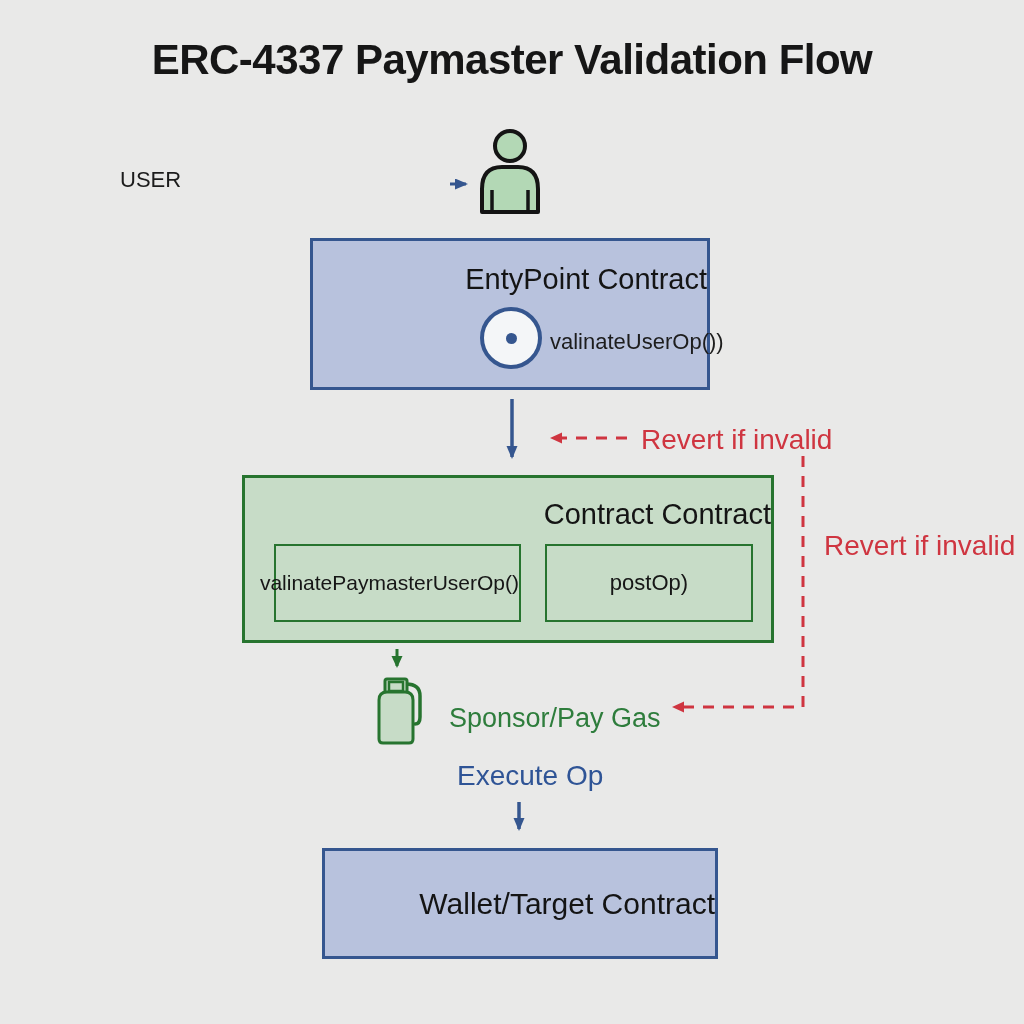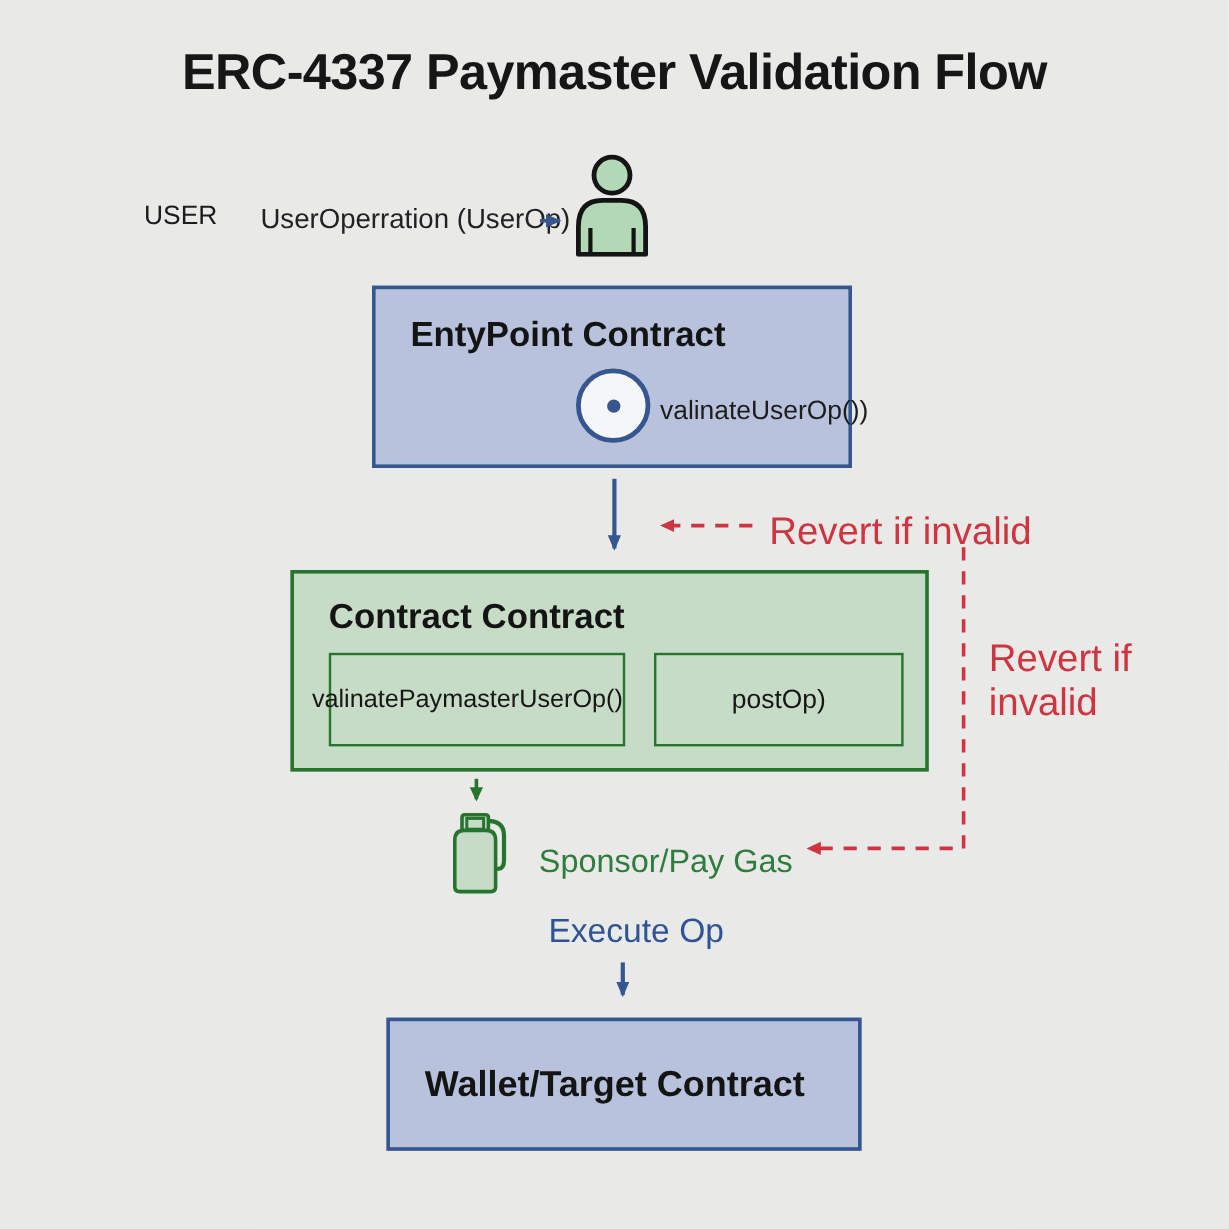--- a/index.html
+++ b/index.html
@@ -16,59 +16,58 @@
   .title{
     left:0;top:36px;width:1024px;text-align:center;
     font-size:42px;font-weight:bold;letter-spacing:-0.5px;color:var(--text_black);
   }
   .user-label{left:120px;top:167px;font-size:22px;color:#1c1c1c;}
   .userop-text{left:217px;top:169px;font-size:23px;color:#222;}
   .box{box-sizing:border-box;}
   .box-blue{background:var(--blue_fill);border:3px solid var(--blue_border);}
   .box-green{background:var(--green_fill);border:3px solid var(--green_border);}
   .entrypoint{left:310px;top:238px;width:400px;height:152px;}
-  .box-title{width:100%;text-align:left;font-size:29px;font-weight:bold;color:#141414;margin-left:29px;}
+  .box-title{width:100%;text-align:right;font-size:29px;font-weight:normal;color:#141414;}
   .entrypoint .box-title{margin-top:22px;}
   .circle-icon{
     position:absolute;left:167px;top:66px;width:54px;height:54px;border-radius:50%;
     border:4px solid var(--blue_border);background:var(--circle_fill);
     display:flex;align-items:center;justify-content:center;
   }
   .circle-icon .dot{width:11px;height:11px;border-radius:50%;background:var(--blue_border);}
   .method-text{position:absolute;left:237px;top:88px;font-size:22px;color:#1d1d1d;white-space:nowrap;}
   .paymaster{left:242px;top:475px;width:532px;height:168px;}
   .paymaster .box-title{margin-top:20px;}
   .inner-box{
     position:absolute;box-sizing:border-box;border:2.5px solid var(--green_border);
     background:var(--green_fill);display:flex;align-items:center;justify-content:center;
     top:66px;height:78px;
   }
   .inner-1{left:29px;width:247px;font-size:21px;justify-content:flex-end;}
   .inner-2{left:300px;width:208px;font-size:22px;}
-  .label-red{color:var(--red);font-size:32px;}
+  .label-red{color:var(--red);font-size:28px;}
   .revert-top{left:641px;top:424px;}
   .revert-right{left:824px;top:530px;}
   .sponsor-label{left:449px;top:703px;font-size:27px;color:var(--green_text);}
   .execute-label{left:457px;top:760px;font-size:28px;color:var(--blue_text);}
   .wallet{
     left:322px;top:848px;width:396px;height:111px;
     display:flex;align-items:center;justify-content:center;
   }
   .wallet .box-title{margin-top:0;font-size:30px;}
   svg.overlay{position:absolute;left:0;top:0;pointer-events:none;}
 </style>
 </head>
 <body>
 
 <div id="canvas">
 
   <div class="abs title">ERC-4337 Paymaster Validation Flow</div>
 
   <div class="abs user-label">USER</div>
-  <div class="abs userop-text">UserOperration (UserOp)</div>
 
   <svg class="abs" style="left:477px;top:128px;" width="66" height="86" viewBox="0 0 66 86">
     <circle cx="33" cy="18" r="15" style="fill:var(--icon_green);stroke:#141414;" stroke-width="4"></circle>
     <path d="M5,84 L5,61 Q5,39 25,39 L41,39 Q61,39 61,61 L61,84 Z" style="fill:var(--icon_green);stroke:#141414;" stroke-width="4" stroke-linejoin="round"></path>
     <path d="M15,84 L15,62 M51,84 L51,62" style="stroke:#141414;" stroke-width="3.5" fill="none"></path>
   </svg>
 
   <div class="abs box box-blue entrypoint">
     <div class="box-title">EntyPoint Contract</div>
     <div class="circle-icon">

